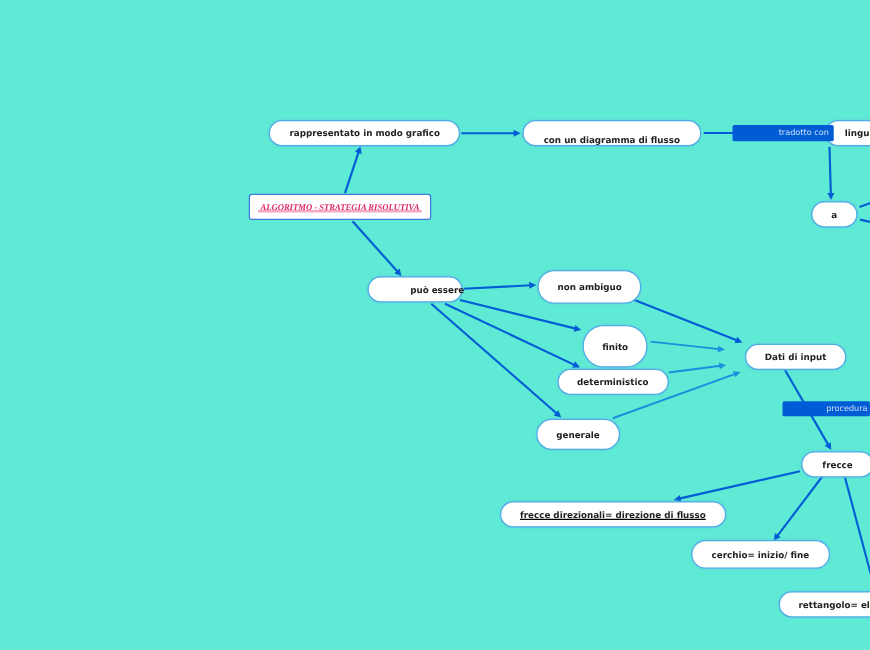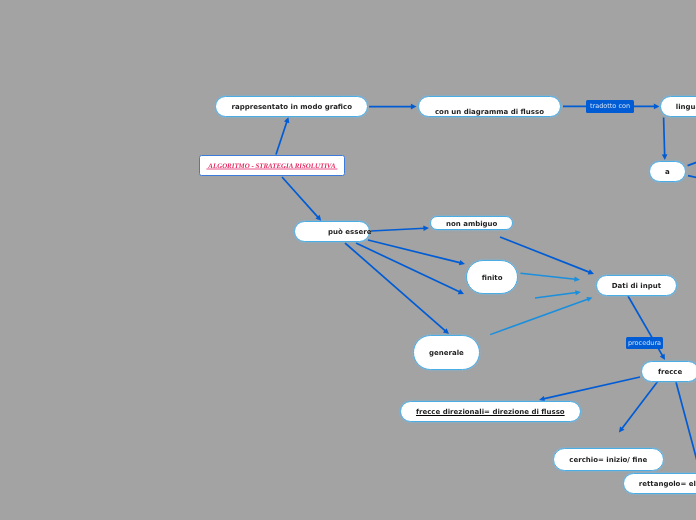--- a/index.html
+++ b/index.html
@@ -1,25 +1,25 @@
 <!DOCTYPE html>
 <html><head>
 <meta charset="utf-8">
 <title>Mappa concettuale - Algoritmo</title>
 <style>
   html,body{margin:0;padding:0;background:#ffffff;text-rendering:geometricPrecision;-webkit-font-smoothing:antialiased;-moz-osx-font-smoothing:grayscale;}
-  #canvas{position:relative;width:696px;height:520px;overflow:hidden;background:#a3a3a3;opacity:.999;}
+  #canvas{position:relative;width:696px;height:520px;overflow:hidden;background:#5eead4;opacity:.999;}
   svg.edges{position:absolute;left:0;top:0;width:696px;height:520px;overflow:visible;pointer-events:none;}
   .node{position:absolute;box-sizing:border-box;background:#fff;display:flex;align-items:center;justify-content:center;z-index:2;}
   .n-rounded{border:1.3px solid #4AADE4;border-radius:999px;box-shadow:0 0 1.5px .4px rgba(120,190,240,.6);}
   .n-root{border:1.35px solid #3D7BDB;border-radius:2.5px;position:absolute;}
   .n-label{font-family:"DejaVu Sans",sans-serif;font-weight:bold;font-size:7px;color:#1f1f1f;white-space:nowrap;letter-spacing:0;position:relative;top:.9px;opacity:.999;}
   .n-root .root-label{font-family:"Liberation Serif",serif;font-style:italic;font-weight:bold;font-size:6.9px;color:#E3285F;white-space:nowrap;letter-spacing:0;position:absolute;left:50%;transform:translateX(-50%);opacity:.999;top:6px;line-height:10px;height:10px;display:block;}
   .n-root .root-label::after{content:"";position:absolute;left:-1.5px;right:-1.5px;top:6.2px;height:2px;background:#F4A8C3;}
-  .elabel{position:absolute;opacity:.999;background:#005CD5;color:#cde0f7;font-family:"DejaVu Sans",sans-serif;font-size:6.5px;display:flex;align-items:center;justify-content:center;border-radius:1.5px;z-index:3;}
+  .elabel{position:absolute;opacity:.999;background:#005CD5;color:#cde0f7;font-family:"DejaVu Sans",sans-serif;font-size:6.5px;display:flex;align-items:center;justify-content:center;border-radius:1.5px;z-index:3;padding-left:33px;}
 </style>
 </head>
 <body>
 
 <div id="canvas">
   <svg class="edges" id="edge-layer" viewBox="0 0 696 520" xmlns="http://www.w3.org/2000/svg">
     <g class="edge">
         <line x1="276" y1="154.5" x2="286.9935120749611" y2="121.253491708787" stroke="#005CD5" stroke-width="1.7" stroke-linecap="butt"></line>
         <polygon points="288.4,117 289.30032241169323,123.19591958913306 283.9834577757095,121.43780968283444" fill="#005CD5"></polygon>
       </g>
@@ -104,39 +104,42 @@
     </div>
   <div class="node n-rounded" style="left: 660px; top: 96px; width: 152.4px; height: 20.6px;">
       <span class="n-label">linguaggio di programmazione</span>
     </div>
   <div class="node n-rounded" style="left: 649px; top: 161px; width: 36.8px; height: 20.6px;">
       <span class="n-label">a</span>
     </div>
   <div class="node n-rounded" style="left: 294px; top: 221px; width: 75.5px; height: 20.6px; padding-left: 36px;">
       <span class="n-label">può essere</span>
     </div>
-  <div class="node n-rounded" style="left: 430px; top: 216px; width: 83.4px; height: 14px;">
+  <div class="node n-rounded" style="left: 430px; top: 216px; width: 83.4px; height: 27px;">
       <span class="n-label">non ambiguo</span>
     </div>
   <div class="node n-rounded" style="left: 466px; top: 260px; width: 52.3px; height: 34px;">
       <span class="n-label">finito</span>
     </div>
-  <div class="node n-rounded" style="left: 413px; top: 335px; width: 66.8px; height: 35px;">
+  <div class="node n-rounded" style="left: 446px; top: 295px; width: 88.6px; height: 20.6px;">
+      <span class="n-label">deterministico</span>
+    </div>
+  <div class="node n-rounded" style="left: 429px; top: 335px; width: 66.8px; height: 25px;">
       <span class="n-label">generale</span>
     </div>
   <div class="node n-rounded" style="left: 596px; top: 275px; width: 80.9px; height: 20.6px;">
       <span class="n-label">Dati di input</span>
     </div>
   <div class="node n-rounded" style="left: 641px; top: 361px; width: 58.1px; height: 20.6px;">
       <span class="n-label">frecce</span>
     </div>
   <div class="node n-rounded" style="left: 400px; top: 401px; width: 180.6px; height: 20.6px; text-decoration: underline;">
       <span class="n-label">frecce direzionali= direzione di flusso</span>
     </div>
-  <div class="node n-rounded" style="left: 553px; top: 432px; width: 110.6px; height: 23px; margin-top: 16px;">
+  <div class="node n-rounded" style="left: 553px; top: 432px; width: 110.6px; height: 23px;">
       <span class="n-label">cerchio= inizio/ fine</span>
     </div>
   <div class="node n-rounded" style="left: 623px; top: 473px; width: 132.4px; height: 20.6px;">
       <span class="n-label">rettangolo= elaborazione</span>
     </div>
   <div class="elabel" style="left: 586px; top: 100px; width: 48px; height: 12.5px;">tradotto con</div>
-  <div class="elabel" style="left: 626px; top: 337px; width: 37px; height: 12px;">procedura</div>
+  <div class="elabel" style="left: 626px; top: 321px; width: 37px; height: 12px;">procedura</div>
 </div>
 
 </body></html>

